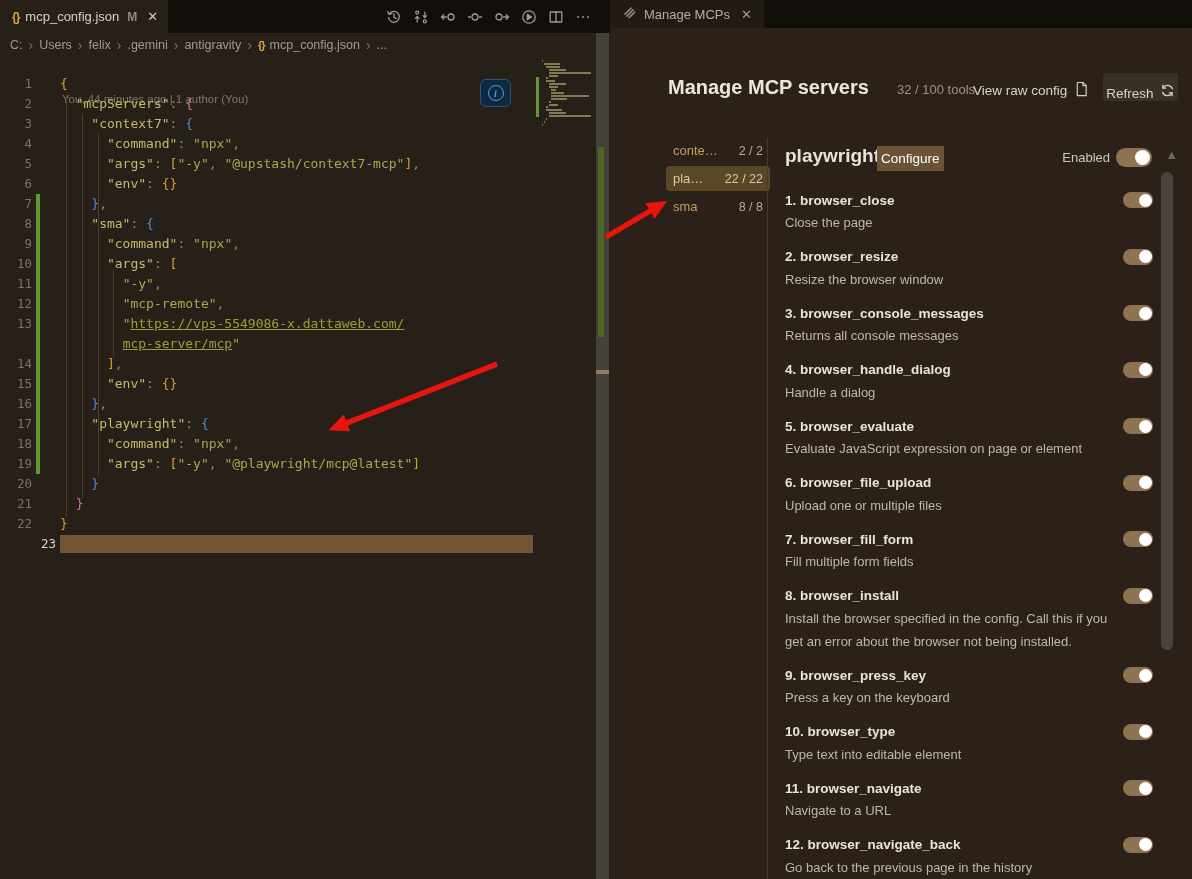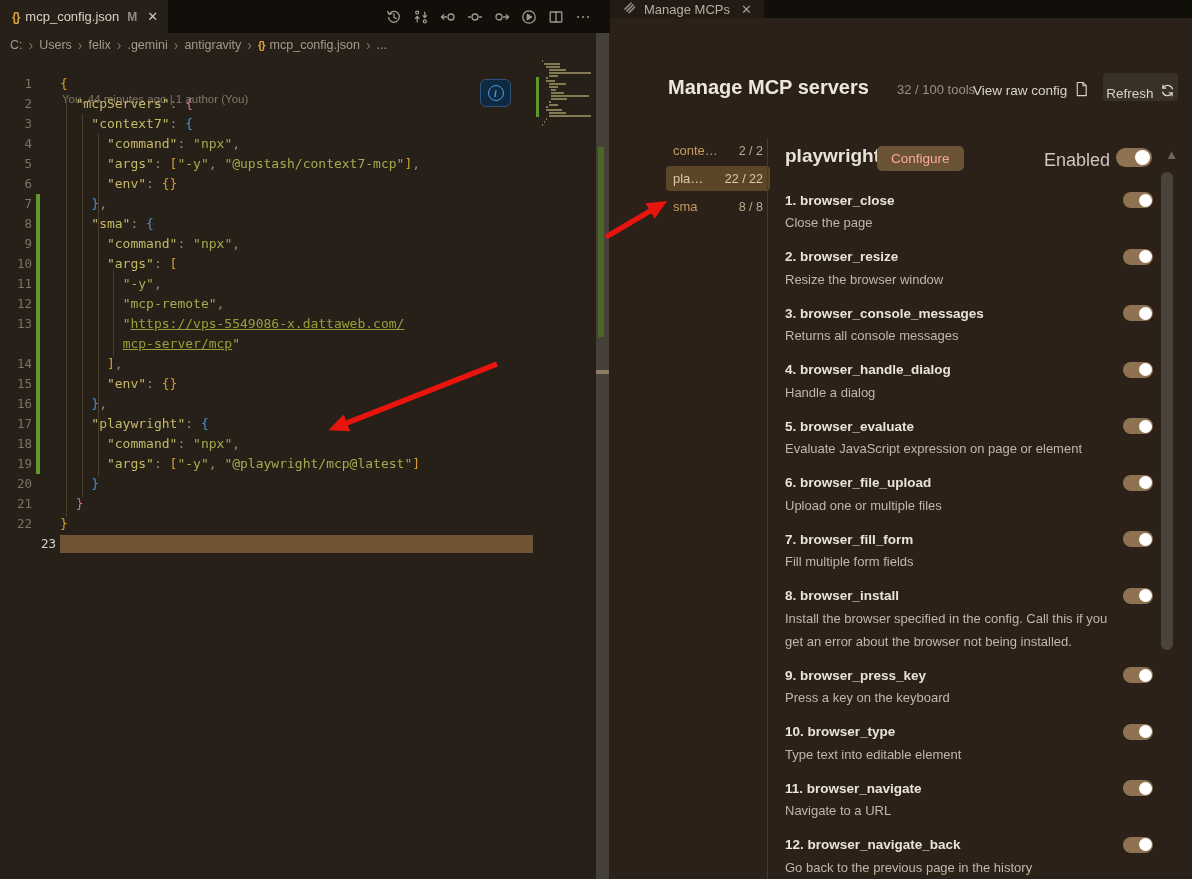--- a/index.html
+++ b/index.html
@@ -41,38 +41,38 @@
   .info-widget { position:absolute; left:480px; top:79px; width:31px; height:28px; background:#0f2940; border:1px solid #2d547c; border-radius:6px; display:flex; align-items:center; justify-content:center; cursor:pointer; }
   .info-circle { width:16px; height:16px; border:1.5px solid #4aa0ea; border-radius:50%; color:#4aa0ea; font-size:10px; font-weight:bold; display:flex; align-items:center; justify-content:center; font-family:"Liberation Serif", serif; font-style:italic; }
   .minimap { position:absolute; left:534px; top:58px; width:62px; height:80px; }
   .mm-git { position:absolute; left:2px; top:19px; width:2.5px; height:40px; background:#5e9a2b; }
   .mm-dash { position:absolute; height:2px; background:rgba(194,183,120,0.6); }
   .scroll-strip { position:absolute; left:596px; top:33px; width:13px; height:846px; background:#45403a; cursor:pointer; }
   .ss-green { position:absolute; left:2px; top:114px; width:6px; height:190px; background:#4c6626; }
   .ss-tan { position:absolute; left:0; top:337px; width:13px; height:4px; background:#8d7c63; }
   
   .panel-pane { position:absolute; left:610px; top:0; width:582px; height:879px; background:#2b2118; }
-  .panel-tabstrip { position:absolute; left:0; top:0; width:100%; height:18px; background:#120f0b; display:flex; }
+  .panel-tabstrip { position:absolute; left:0; top:0; width:100%; height:28px; background:#120f0b; display:flex; }
   .ptab { display:flex; align-items:center; gap:7px; padding:0 12px; background:#221b13; color:#b5aea3; font-size:13px; cursor:pointer; }
   .ptab .close { color:#a39c91; font-size:13px; margin-left:4px; }
   .panel-title { font-size:20px; font-weight:bold; color:#ece6dc; position:absolute; left:58px; top:76px; }
   .tools-count { position:absolute; left:287px; top:82px; font-size:13px; color:#9c9284; }
   .view-raw { position:absolute; left:363px; top:81px; font-size:13.5px; color:#d9d3c8; display:flex; align-items:center; gap:7px; cursor:pointer; }
   .refresh-btn { position:absolute; left:493px; top:73px; width:75px; height:28px; background:#393128; border:none; border-radius:3px; color:#d9d3c8; font-size:13.5px; font-family:inherit; display:flex; align-items:flex-end; justify-content:center; gap:6px; cursor:pointer; }
   .server-list { position:absolute; left:56px; top:138px; width:104px; }
   .srv { display:flex; justify-content:space-between; align-items:center; padding:5px 7px; border-radius:4px; font-size:13px; cursor:pointer; margin-bottom:3px; }
   .srv .sname { color:#c89c62; }
   .srv .scount { color:#bcab8f; font-size:12.5px; }
   .srv.sel { background:#5c4628; }
   .srv.sel .sname, .srv.sel .scount { color:#dcc9a5; }
   .v-divider { position:absolute; left:157px; top:138px; width:1px; height:741px; background:#453b2f; }
   .detail-header { position:absolute; left:175px; top:143px; width:393px; height:30px; }
   .server-title { position:absolute; left:0; top:2px; font-size:19px; font-weight:bold; color:#e8e2d8; }
-  .configure-btn { position:absolute; left:92px; top:3px; height:25px; padding:0 14px; background:#6b5436; border:none; border-radius:5px; color:#fca5a5; font-size:13.5px; font-family:inherit; cursor:pointer; }
-  .enabled-label { position:absolute; right:68px; top:7px; font-size:18px; color:#cfc7ba; }
+  .configure-btn { position:absolute; left:92px; top:3px; height:25px; padding:0 4px; background:#6b5436; border:none; border-radius:0; color:#ffffff; font-size:13.5px; font-family:inherit; cursor:pointer; }
+  .enabled-label { position:absolute; right:68px; top:7px; font-size:13px; color:#cfc7ba; }
   .tgl { position:relative; border-radius:10px; background:#8f7252; cursor:pointer; }
   .tgl::after { content:""; position:absolute; border-radius:50%; background:#ffffff; }
   .tgl-main { position:absolute; right:26px; top:5px; width:36px; height:19px; }
   .tgl-main::after { right:2px; top:2px; width:15px; height:15px; }
   .up-arrow { position:absolute; right:0px; top:4px; color:#6e675e; font-size:13px; cursor:pointer; }
   .tools-list { position:absolute; left:175px; top:190px; width:368px; height:689px; overflow:hidden; }
   .tool { margin-bottom:12.5px; }
   .tool-top { display:flex; justify-content:space-between; align-items:center; height:20px; }
   .tool-title { font-size:13.5px; font-weight:bold; color:#e9e3d9;text-align:center; }
   .tgl-tool { width:30px; height:16px; flex:0 0 30px; }

